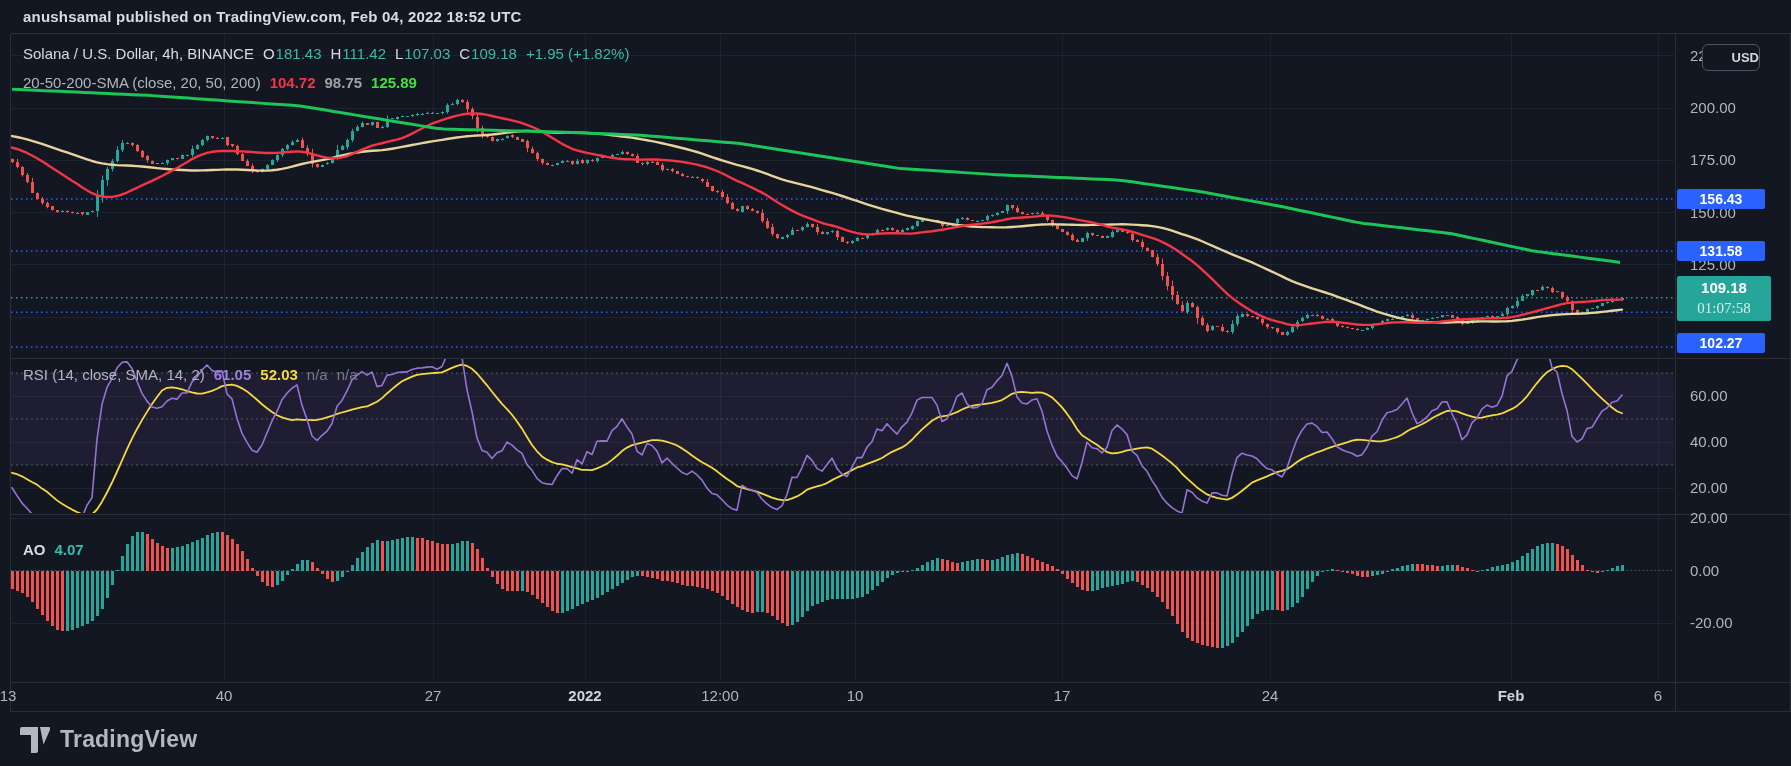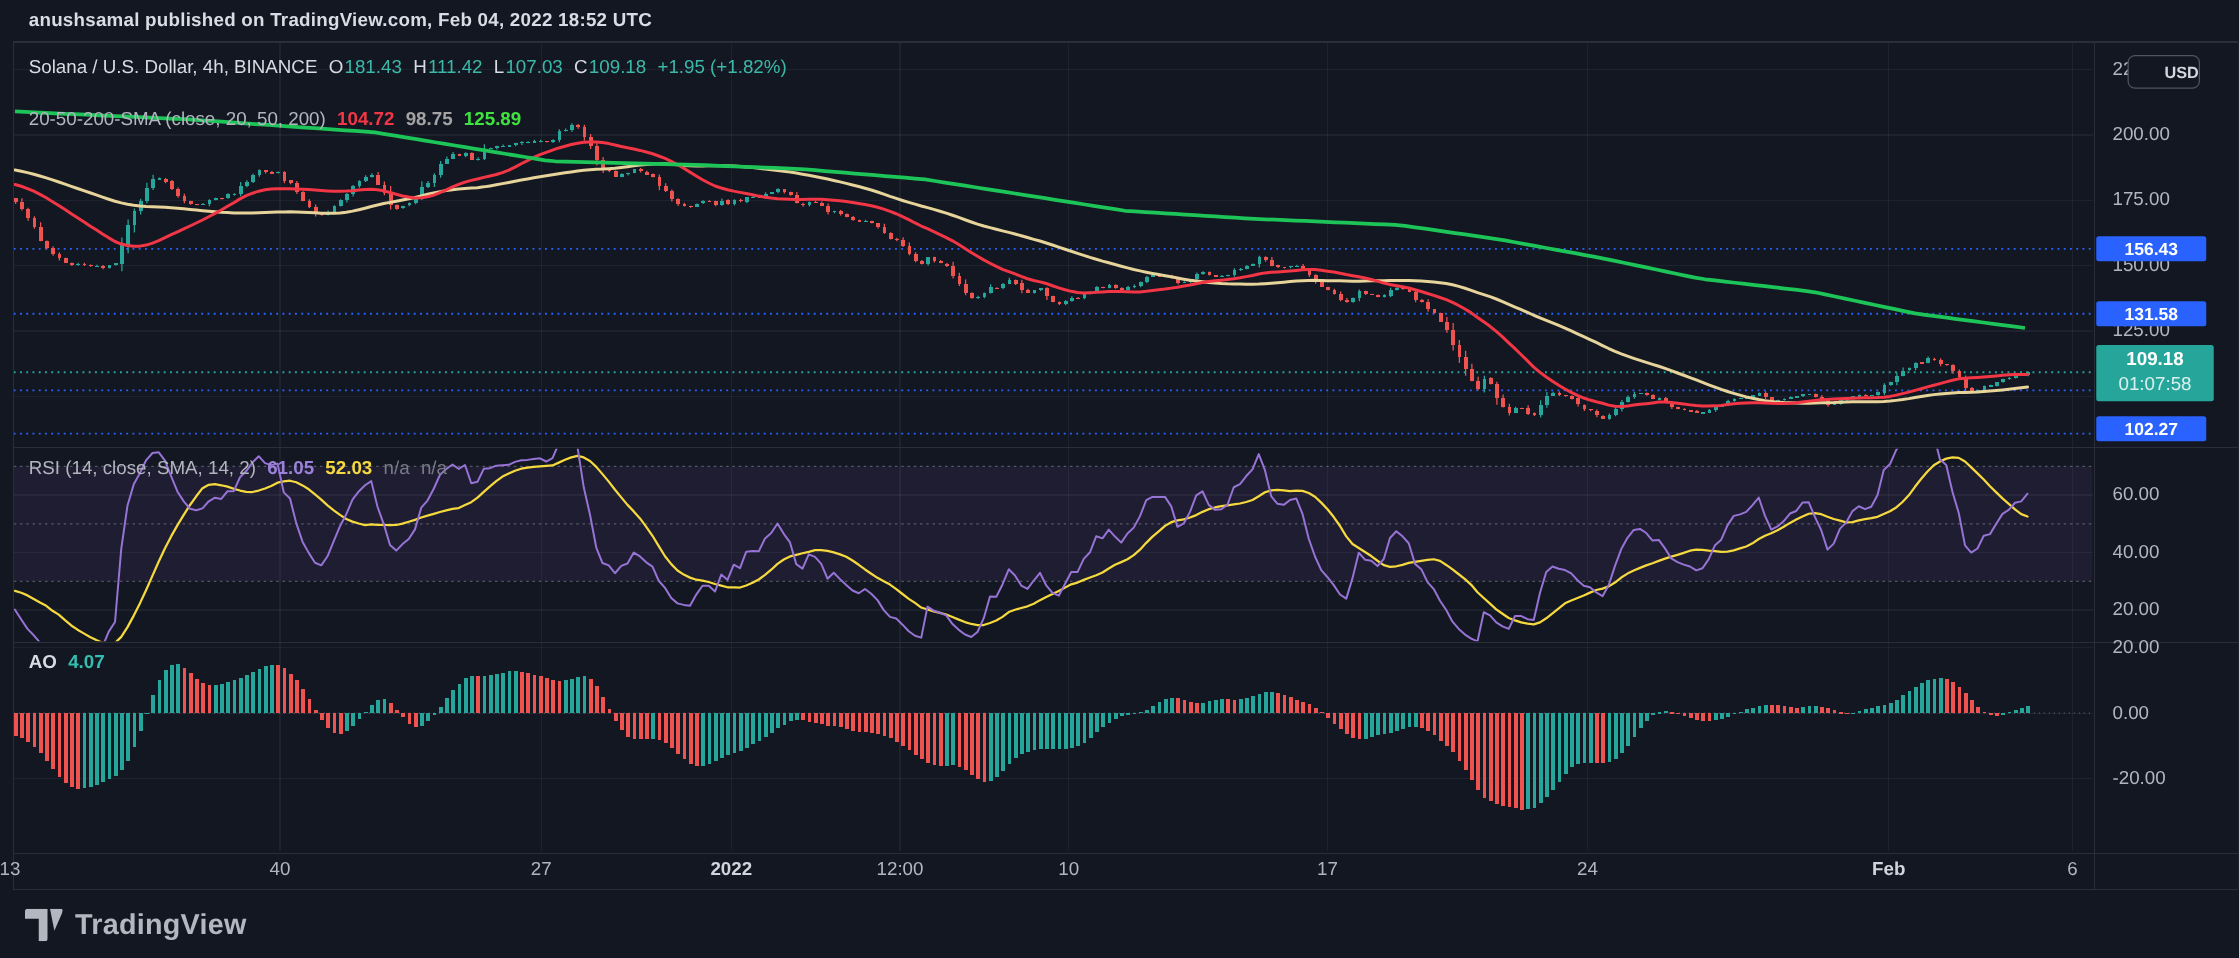--- a/index.html
+++ b/index.html
@@ -5,31 +5,31 @@
   html,body{margin:0;padding:0;background:#131722;width:1791px;height:766px;overflow:hidden;
     font-family:"Liberation Sans",sans-serif;-webkit-font-smoothing:antialiased;}
   #stage{position:relative;width:1791px;height:766px;background:#131722;}
   #published-bar{position:absolute;left:0;top:0;width:100%;height:33px;display:flex;align-items:center;}
   #published-bar span{margin-left:23px;font-size:15px;font-weight:600;color:#d9dce4;letter-spacing:.2px;}
   #chart-svg{position:absolute;left:0;top:0;z-index:0;}
   .legend-row{position:absolute;display:flex;align-items:baseline;gap:9px;z-index:5;font-size:15px;white-space:nowrap;}
   .lg-gray{color:#b2b5be;} .lg-white{color:#d8dbe3;}
   .ohlc-pair{display:flex;gap:1px;}
   .ohlc-letter{color:#d8dbe3;} .ohlc-val{color:#3cb8a8;}
-  .sma-red{color:#f23645;font-weight:600;} .sma-yellow{color:#a3a3a3;font-weight:600;} .sma-green{color:#3fe23f;font-weight:600;margin-top:13px;}
+  .sma-red{color:#f23645;font-weight:600;} .sma-yellow{color:#a3a3a3;font-weight:600;} .sma-green{color:#3fe23f;font-weight:600;}
   .rsi-purple{color:#9b82d8;font-weight:600;} .rsi-yellow{color:#f5d93f;font-weight:700;} .rsi-na{color:#787b86;}
   .ao-val{color:#35beb0;font-weight:600;}
   #price-axis{position:absolute;left:1675px;top:33px;width:116px;height:650px;z-index:1;}
   .ptick{position:absolute;left:15px;font-size:15px;color:#b2b5be;z-index:1;}
   .badge{position:absolute;left:2px;width:88px;height:20px;border-radius:2px;background:#2962ff;color:#fff;
     font-size:14px;font-weight:600;text-align:center;line-height:20px;z-index:2;}
   #badge-current{position:absolute;left:2px;width:94px;height:44px;border-radius:2px;background:#26a69a;
     text-align:center;z-index:3;padding-top:1px;}
   #badge-current .bc-price{display:block;color:#fff;font-size:15px;font-weight:700;line-height:21px;}
-  #badge-current .bc-count{display:block;color:rgba(255,255,255,.82);font-size:15px;line-height:20px;}
+  #badge-current .bc-count{display:block;color:rgba(255,255,255,.82);font-size:15px;line-height:20px;font-family:Liberation Serif, serif;}
   #usd-button{position:absolute;left:1702px;top:44px;width:56px;height:25px;border:1px solid #4e535f;border-radius:6px;
     background:#131722;color:#d4d7de;font-size:13px;font-weight:600;display:flex;align-items:center;justify-content:flex-end;z-index:6;cursor:pointer;}
   #time-axis{position:absolute;left:0;top:683px;width:1675px;height:28px;z-index:1;}
   .ttick{position:absolute;top:4px;width:60px;margin-left:-30px;text-align:center;font-size:15px;color:#b2b5be;}
   .ttick.bold{font-weight:700;color:#d1d4dc;}
   #logo{position:absolute;left:20px;top:726px;display:flex;align-items:center;gap:10px;z-index:5;cursor:pointer;}
   #logo svg{fill:#b2b7c0;}
   #logo span{font-size:23px;font-weight:700;color:#b2b7c0;letter-spacing:.2px;}
 </style>
 </head>
@@ -1104,21 +1104,21 @@
 
   <div class="legend-row" style="left:23px;top:366px;">
     <span class="lg-gray">RSI (14, close, SMA, 14, 2)</span>
     <span class="rsi-purple">61.05</span>
     <span class="rsi-yellow">52.03</span>
     <span class="rsi-na">n/a</span>
     <span class="rsi-na">n/a</span>
   </div>
 
   <div class="legend-row" style="left:23px;top:521px;">
-    <span class="lg-white" style="font-weight:600;">AO</span>
+    <span class="lg-white" style="font-weight:600;margin-top:20px;">AO</span>
     <span class="ao-val">4.07</span>
   </div>
 
   <div id="price-axis">
     <div id="badge-current" style="top: 242.814px;">
       <span class="bc-price">109.18</span>
       <span class="bc-count">01:07:58</span>
     </div>
   <div class="ptick" style="top: 13.75px;">225.00</div>
       <div class="ptick" style="top: 66px;">200.00</div>

